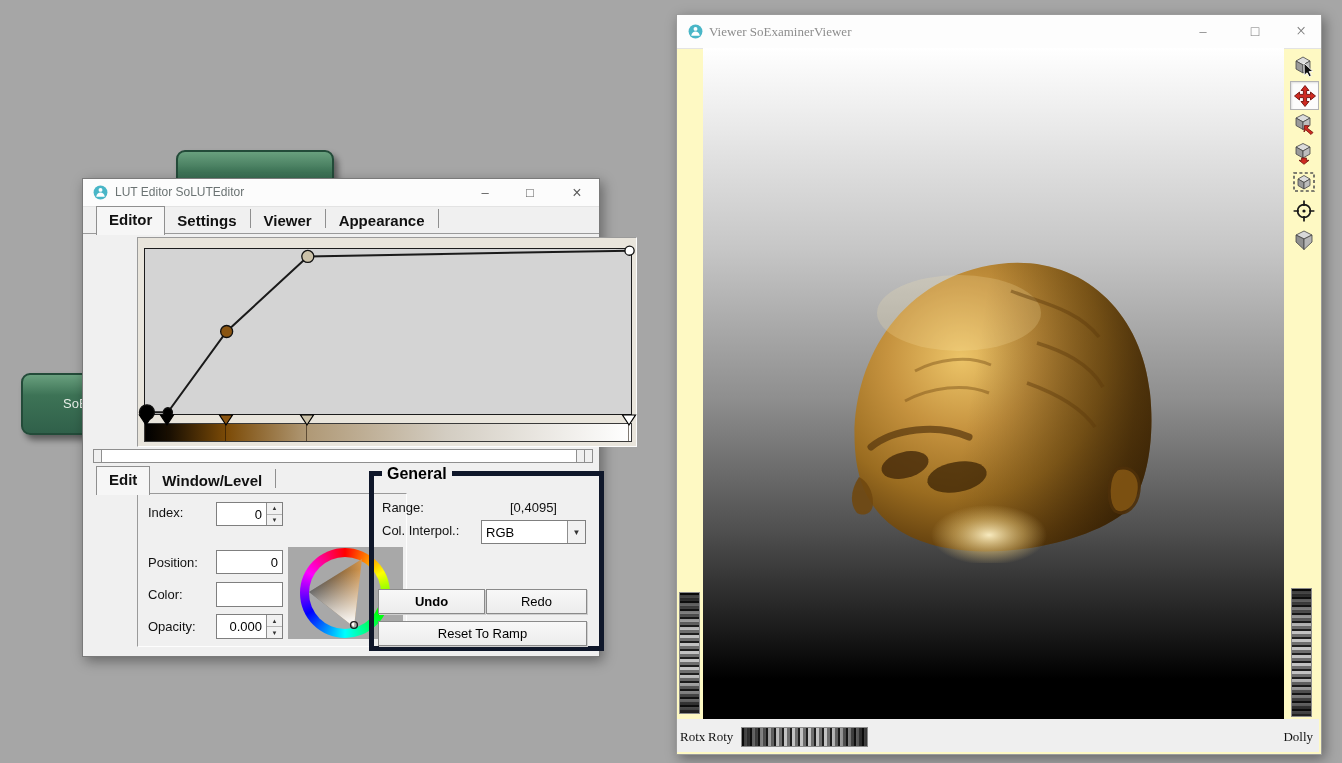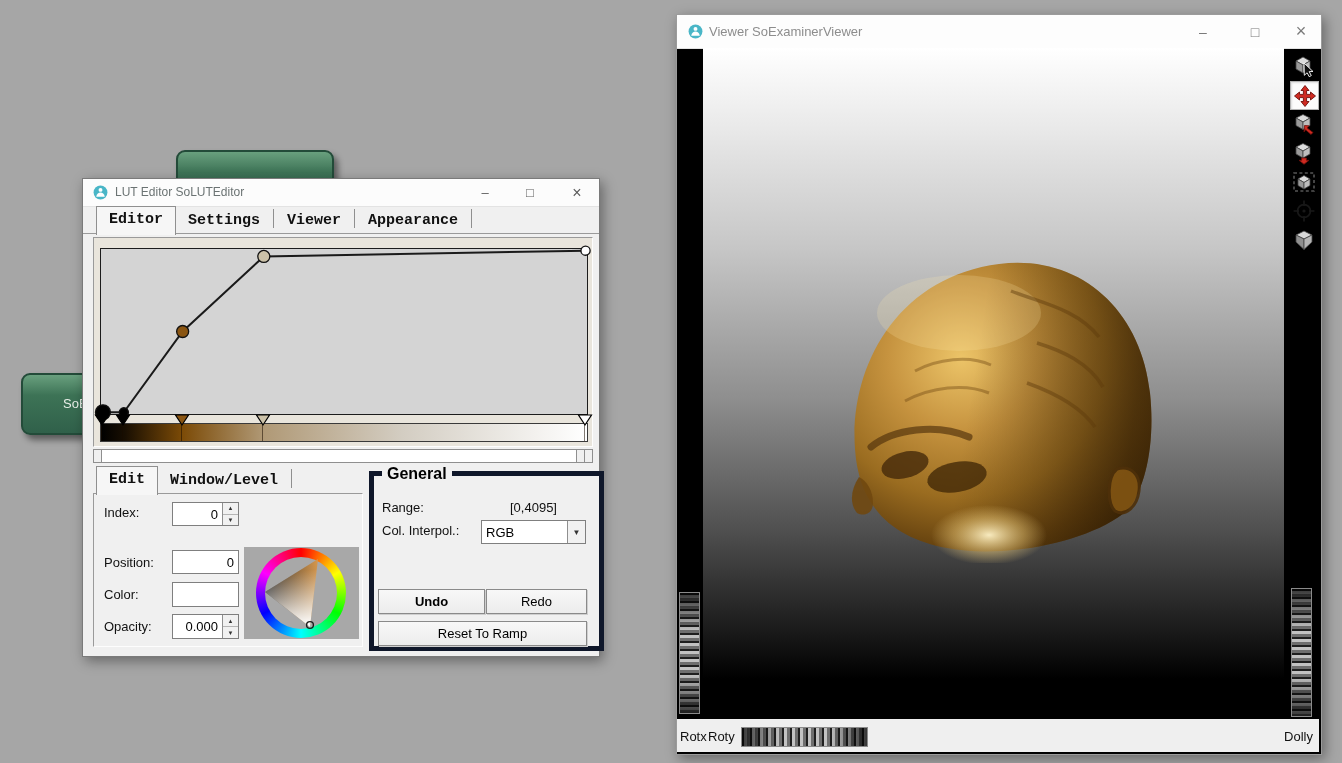--- a/index.html
+++ b/index.html
@@ -15,28 +15,28 @@
   .win{position:absolute;background:#f0f0f0;border:1px solid #7a7a7a;
        box-shadow:3px 4px 12px rgba(0,0,0,.38);}
   .titlebar{position:absolute;left:0;top:0;right:0;background:#fcfcfc;
             border-bottom:1px solid #e3e3e3;display:flex;align-items:center;}
   .apptitle{color:#6b7373;white-space:nowrap;}
   .winbtn{position:absolute;top:0;display:flex;align-items:center;justify-content:center;
           color:#5c5c5c;cursor:default;}
   
   .tabbar{position:absolute;display:flex;align-items:flex-end;}
   .tab{font-weight:bold;font-size:15px;color:#111;padding:4px 12px 5px 12px;
-       position:relative;white-space:nowrap;font-family:Liberation Mono, monospace;}
+       position:relative;white-space:nowrap;}
   .tab.active{background:#f6f6f6;border:1px solid #8f8f8f;border-bottom:none;
               margin-bottom:-1px;padding-bottom:7px;z-index:3;}
   .tabsep{width:1px;height:19px;background:#8f8f8f;margin:0 1px 6px 1px;}
   .tabline{position:absolute;left:0;right:0;height:1px;background:#9a9a9a;}
   
   .sunken{border-top:1px solid #9a9a9a;border-left:1px solid #9a9a9a;
-          border-bottom:1px solid #fdfdfd;border-right:1px solid #fdfdfd;}
+          border-bottom:1px solid #fdfdfd;border-right:1px solid #fdfdfd;margin-left:44px;}
   
   .lbl{font-size:13px;color:#111;white-space:nowrap;}
   .field{position:absolute;background:#fff;border:1px solid #7f7f7f;display:flex;}
   .fieldval{flex:1;font-size:13px;color:#000;text-align:right;align-self:center;padding-right:4px;}
   .spincol{width:15px;border-left:1px solid #8f8f8f;display:flex;flex-direction:column;}
   .spincell{flex:1;display:flex;align-items:center;justify-content:center;
             background:#f1f1f1;font-size:6px;color:#333;}
   .spincell:first-child{border-bottom:1px solid #b5b5b5;}
   .btn{position:absolute;display:flex;align-items:center;justify-content:center;
        background:linear-gradient(#f8f8f8,#ececec);border:1px solid #8a8a8a;
@@ -207,21 +207,21 @@
       <div class="spincol" style="width:17px;">
         <div class="spincell" style="font-size:8px;border-bottom:none;">▼</div>
       </div>
     </div>
     <div class="btn" style="left:4px;top:113px;width:105px;height:23px;font-weight:bold;">Undo</div>
     <div class="btn" style="left:112px;top:113px;width:99px;height:23px;">Redo</div>
     <div class="btn" style="left:4px;top:145px;width:207px;height:23px;">Reset To Ramp</div>
   </div>
 </div>
 
-<div class="win" style="left:676px;top:14px;width:644px;height:739px;background:#000000;border-color:#9b9b9b;">
+<div class="win" style="left:676px;top:14px;width:644px;height:739px;background:#fef9c3;border-color:#9b9b9b;font-family:Liberation Serif, serif;">
 
   <div class="titlebar" style="height:33px;background:#fdfdfd;">
     <span class="abs" style="left:11px;top:9px;width:15px;height:15px;">
       <svg width="15" height="15" viewBox="0 0 16 16">
         <circle cx="8" cy="8" r="7.4" fill="#49b6c7"></circle>
         <circle cx="8" cy="5.2" r="2.1" fill="#fff"></circle>
         <path d="M3.4,12.6 C4,9 6,7.9 8,7.9 C10,7.9 12,9 12.6,12.6 Z" fill="#fff"></path>
       </svg>
     </span>
     <span class="apptitle abs" style="left:32px;top:9px;font-size:13px;color:#8d8d8d;">Viewer SoExaminerViewer</span>

